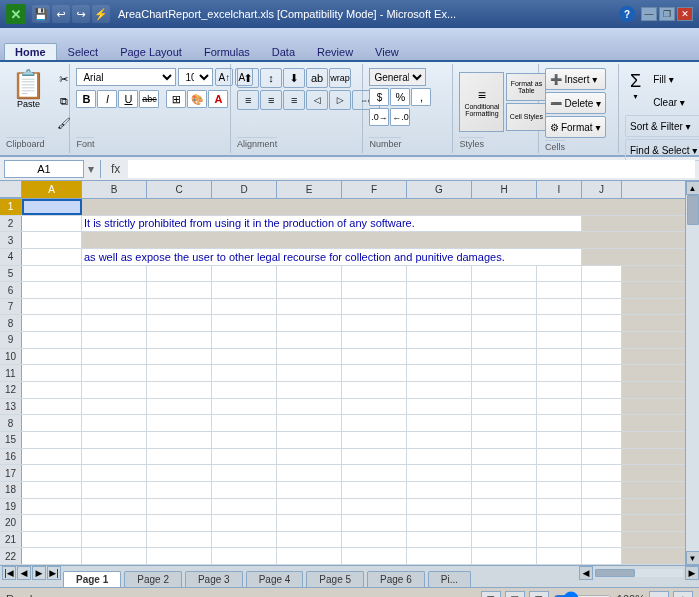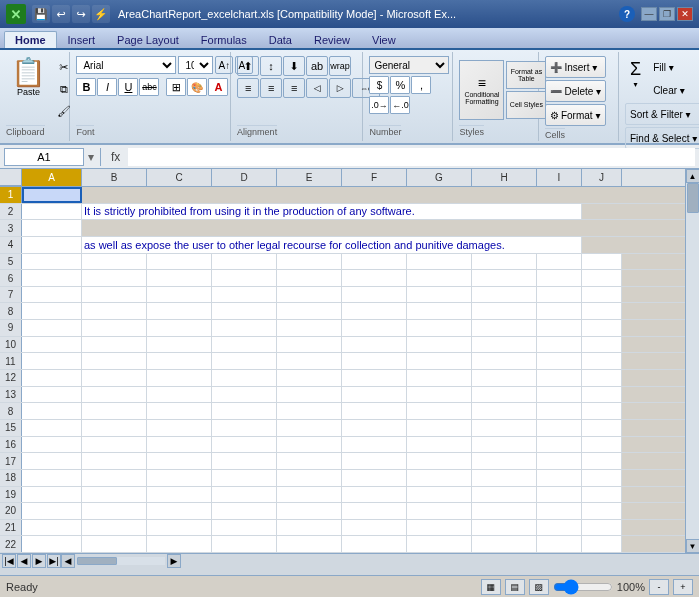--- a/index.html
+++ b/index.html
@@ -24,21 +24,21 @@
     .qa-btn {
       width: 18px; height: 18px; background: rgba(255,255,255,0.1);
       border: none; color: white; font-size: 11px;
       display: flex; align-items: center; justify-content: center; cursor: pointer;
       border-radius: 2px;
     }
 
     
     .ribbon-tabs {
       background: linear-gradient(to bottom, #c8d8f0, #a8b8d8);
-      height: 22px;
+      height: 34px;
       display: flex; align-items: flex-end; padding-left: 4px;
       border-bottom: 2px solid #2a5f9a;
     }
     .ribbon-tab {
       padding: 2px 10px; font-size: 11px; cursor: pointer;
       border: 1px solid transparent; border-bottom: none;
       border-radius: 2px 2px 0 0;
       background: transparent; color: #1a1a6a;
     }
 
@@ -72,21 +72,21 @@
     }
     .size-select { width: 35px; }
 
     
     .format-row { display: flex; align-items: center; gap: 1px; }
     .fmt-btn {
       width: 20px; height: 18px; border: 1px solid #8aa8c8; background: white;
       cursor: pointer; font-size: 11px; display: flex; align-items: center; justify-content: center;
       border-radius: 1px;
     }
-    .number-select { width: 80px; height: 18px; font-size: 10px; border: 1px solid #8aa8c8; }
+    .number-select { width: 57px; height: 18px; font-size: 10px; border: 1px solid #8aa8c8; }
 
     
     .formula-bar {
       background: #e8ecf0; height: 24px;
       display: flex; align-items: center; gap: 4px;
       padding: 0 4px; border-bottom: 1px solid #8aa8c8;
     }
     .name-box {
       width: 80px; height: 18px; border: 1px solid #8aa8c8;
       text-align: center; font-size: 11px; background: white; padding: 0 4px;
@@ -224,21 +224,21 @@
   <div class="help-icon">?</div>
   <div style="margin-left:6px; display:flex; gap:2px;">
     <div class="wc-btn">—</div>
     <div class="wc-btn">❐</div>
     <div class="wc-btn" style="background:#c0392b; color:white;">✕</div>
   </div>
 </div>
 
 <div class="ribbon-tabs">
   <div class="ribbon-tab" style="background:#e8f0f8; border-color:#8aa8c8; font-weight:bold;">Home</div>
-  <div class="ribbon-tab">Insert</div>
+  <div class="ribbon-tab">Select</div>
   <div class="ribbon-tab">Page Layout</div>
   <div class="ribbon-tab">Formulas</div>
   <div class="ribbon-tab">Data</div>
   <div class="ribbon-tab">Review</div>
   <div class="ribbon-tab">View</div>
 </div>
 
 <div class="ribbon">
 
   <div class="ribbon-group" style="min-width:60px;">
@@ -674,20 +674,29 @@
 
   <div style="display:flex; height:22px; background:#d0d8e0; border-top:1px solid #8aa8c8;">
 
     <div class="scroll-nav">
       <button class="snav-btn">|◀</button>
       <button class="snav-btn">◀</button>
       <button class="snav-btn">▶</button>
       <button class="snav-btn">▶|</button>
     </div>
 
+    <div style="display:flex; align-items:flex-end; gap:1px; padding-left:2px; flex:1; overflow:hidden;">
+      <div class="sheet-tab active">Page 1</div>
+      <div class="sheet-tab">Page 2</div>
+      <div class="sheet-tab">Page 3</div>
+      <div class="sheet-tab">Page 4</div>
+      <div class="sheet-tab">Page 5</div>
+      <div class="sheet-tab">Page 6</div>
+      <div class="sheet-tab">Pi...</div>
+    </div>
 
     <div class="bottom-scrollbar" style="width:120px; border:none;">
       <div class="bs-btn">◀</div>
       <div class="bs-track">
         <div class="bs-thumb"></div>
       </div>
       <div class="bs-btn">▶</div>
     </div>
   </div>
 

